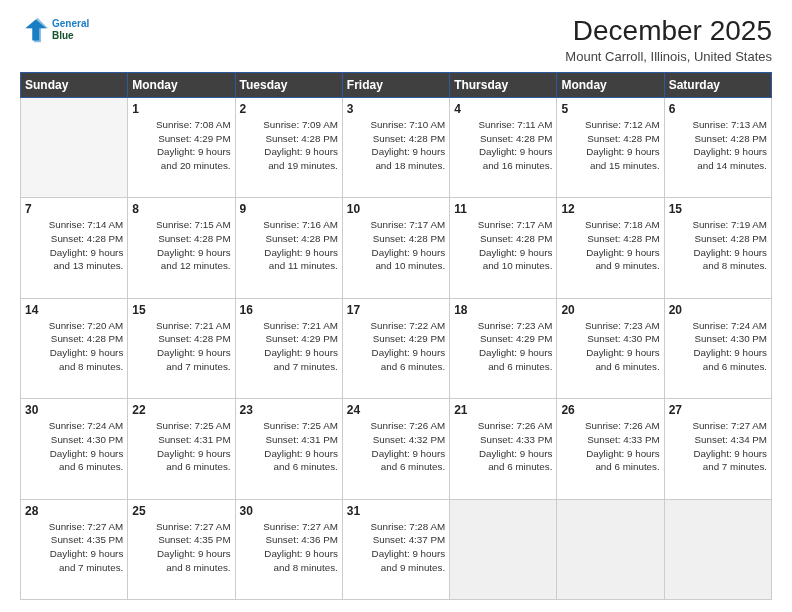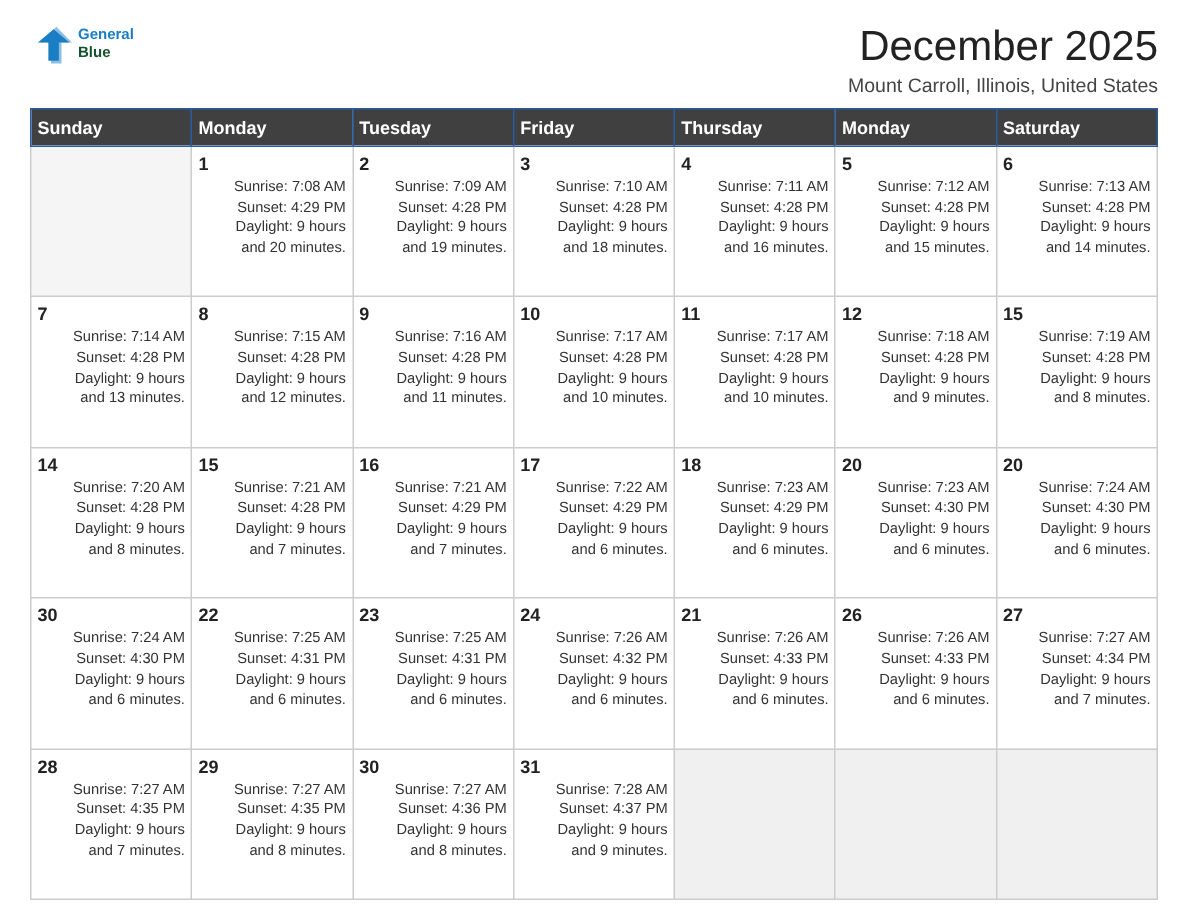--- a/index.html
+++ b/index.html
@@ -248,21 +248,21 @@
             <div class="day-num">27</div>
             <div class="day-info">Sunrise: 7:27 AM<br>Sunset: 4:34 PM<br>Daylight: 9 hours<br>and 7 minutes.</div>
           </td>
         </tr>
         <tr>
           <td>
             <div class="day-num">28</div>
             <div class="day-info">Sunrise: 7:27 AM<br>Sunset: 4:35 PM<br>Daylight: 9 hours<br>and 7 minutes.</div>
           </td>
           <td>
-            <div class="day-num">29</div>
+            <div class="day-num">25</div>
             <div class="day-info">Sunrise: 7:27 AM<br>Sunset: 4:35 PM<br>Daylight: 9 hours<br>and 8 minutes.</div>
           </td>
           <td>
             <div class="day-num">30</div>
             <div class="day-info">Sunrise: 7:27 AM<br>Sunset: 4:36 PM<br>Daylight: 9 hours<br>and 8 minutes.</div>
           </td>
           <td>
             <div class="day-num">31</div>
             <div class="day-info">Sunrise: 7:28 AM<br>Sunset: 4:37 PM<br>Daylight: 9 hours<br>and 9 minutes.</div>
           </td>

